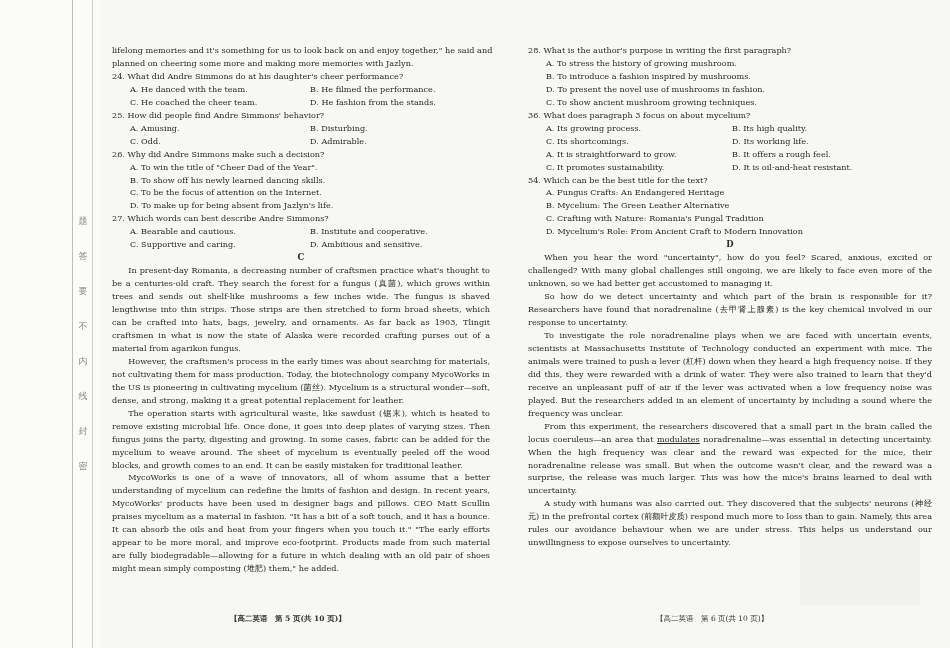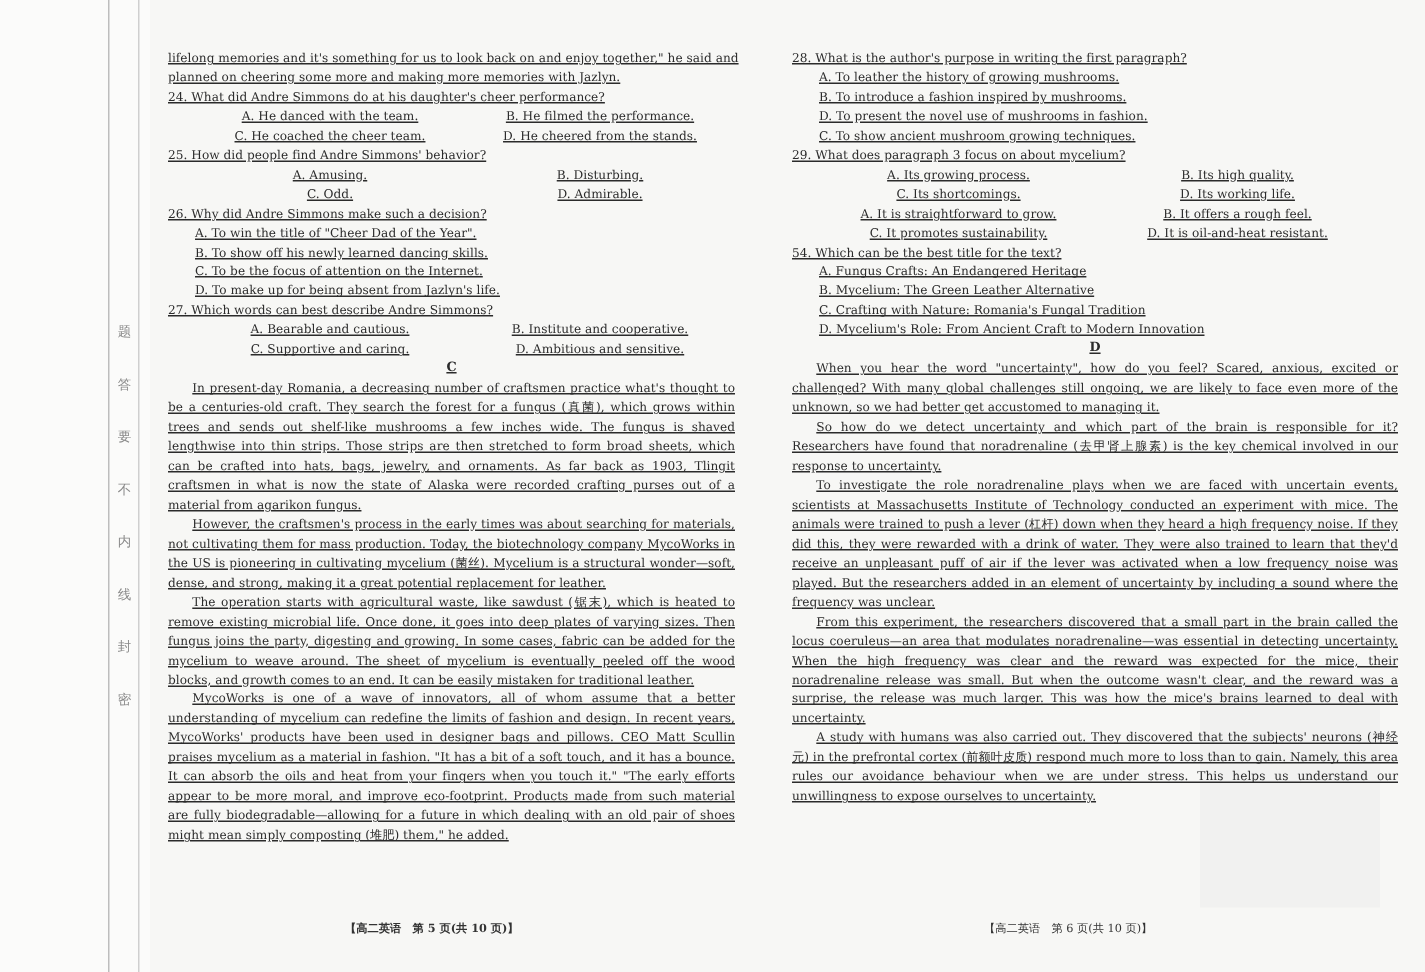--- a/index.html
+++ b/index.html
@@ -2,28 +2,28 @@
 <html><head>
   <meta charset="utf-8">
   <style>
     * { margin: 0; padding: 0; box-sizing: border-box; }
     html, body { width: 950px; height: 648px; overflow: hidden; background: #f7f7f5; }
     body { position: relative; font-family: "DejaVu Serif", "Liberation Serif", serif; color: #2b2b2b; }
     .margin-strip { position: absolute; left: 0; top: 0; width: 100px; height: 648px; background: #fbfbfa; }
     .margin-line-outer { position: absolute; left: 72px; top: 0; width: 1px; height: 648px; background: #bdbdbd; }
     .margin-line-inner { position: absolute; left: 92px; top: 0; width: 1px; height: 648px; background: #cfcfcf; }
     .seal-chars { position: absolute; left: 76px; top: 215px; width: 14px; display: flex; flex-direction: column; align-items: center; gap: 22px; font-family: "DejaVu Sans", sans-serif; font-size: 9px; color: #8a8a8a; }
-    .page { position: absolute; top: 32px; font-size: 8.1px; line-height: 12.95px; letter-spacing: 0.02px; text-decoration: underline; }
+    .page { position: absolute; top: 44px; font-size: 8.1px; line-height: 12.95px; letter-spacing: 0.02px; }
     .page.left { left: 112px; width: 378px; }
     .page.right { left: 528px; width: 404px; }
     .line { white-space: nowrap; }
     .para { text-align: justify; text-indent: 2em; }
     .q { white-space: nowrap; }
     .opts { padding-left: 18px; }
-    .opt-row { display: flex; text-align: center; }
+    .opt-row { display: flex; }
     .opt-row .opt { width: 186px; white-space: nowrap; }
     .opt-single { white-space: nowrap; }
     .section-letter { text-align: center; font-weight: bold; font-size: 8.5px; }
     .footer { position: absolute; top: 614px; font-size: 7.5px; color: #333; white-space: nowrap; }
     .footer .center { position: absolute; }
     .footer .code { position: absolute; margin-top: 40px; }
     .underline { text-decoration: underline; }
     .watermark { position: absolute; left: 800px; top: 455px; width: 120px; height: 150px; background: rgba(235,235,235,0.5); }
   </style>
 </head>
@@ -51,21 +51,21 @@
 
   <div>
     <div class="q">24. What did Andre Simmons do at his daughter's cheer performance?</div>
     <div class="opts">
       <div class="opt-row">
         <div class="opt">A. He danced with the team.</div>
         <div class="opt">B. He filmed the performance.</div>
       </div>
       <div class="opt-row">
         <div class="opt">C. He coached the cheer team.</div>
-        <div class="opt">D. He cheered from the stands.</div>
+        <div class="opt">D. He fashion from the stands.</div>
       </div>
     </div>
   </div>
 
   <div>
     <div class="q">25. How did people find Andre Simmons' behavior?</div>
     <div class="opts">
       <div class="opt-row">
         <div class="opt">A. Amusing.</div>
         <div class="opt">B. Disturbing.</div>
@@ -110,29 +110,29 @@
 
 <div class="footer" style="left:112px; width:378px;">
   <span class="center" style="left:118px;font-weight:bold;">【高二英语　第 5 页(共 10 页)】</span>
   <span class="code" style="left:318px;">· 24 – 587B ·</span>
 </div>
 
 <div class="page right">
   <div>
     <div class="q">28. What is the author's purpose in writing the first paragraph?</div>
     <div class="opts">
-      <div class="opt-single">A. To leather the history of growing mushrooms.</div>
+      <div class="opt-single">A. To stress the history of growing mushroom.</div>
       <div class="opt-single">B. To introduce a fashion inspired by mushrooms.</div>
       <div class="opt-single">D. To present the novel use of mushrooms in fashion.</div>
       <div class="opt-single">C. To show ancient mushroom growing techniques.</div>
     </div>
   </div>
 
   <div>
-    <div class="q">29. What does paragraph 3 focus on about mycelium?</div>
+    <div class="q">36. What does paragraph 3 focus on about mycelium?</div>
     <div class="opts">
       <div class="opt-row">
         <div class="opt">A. Its growing process.</div>
         <div class="opt">B. Its high quality.</div>
       </div>
       <div class="opt-row">
         <div class="opt">C. Its shortcomings.</div>
         <div class="opt">D. Its working life.</div>
       </div>
     </div>

